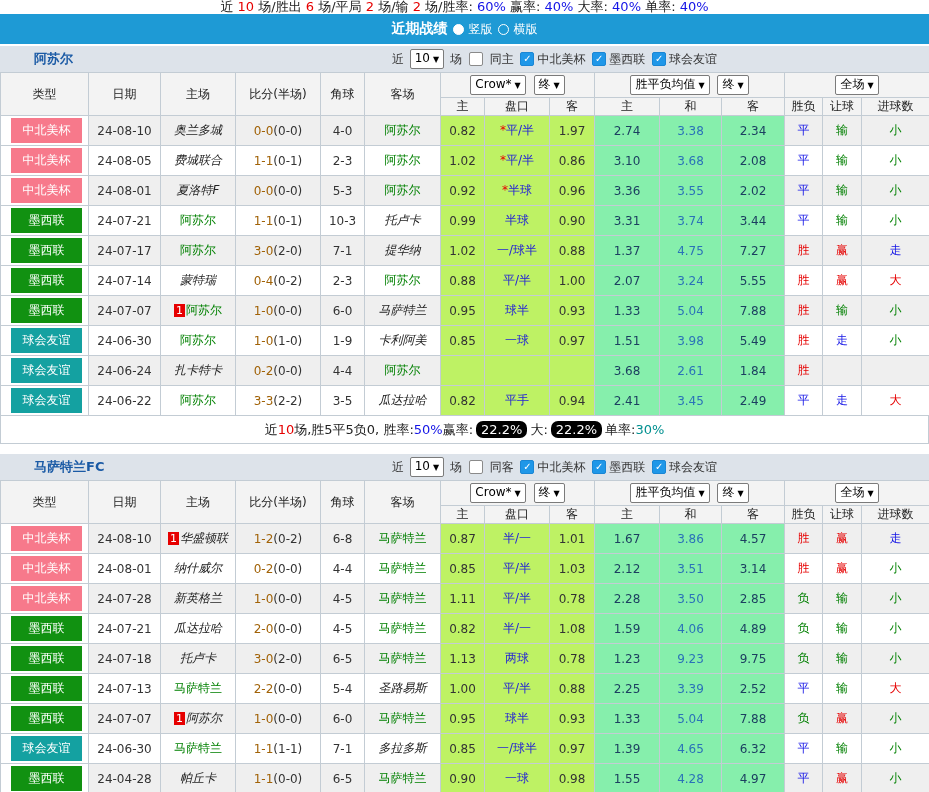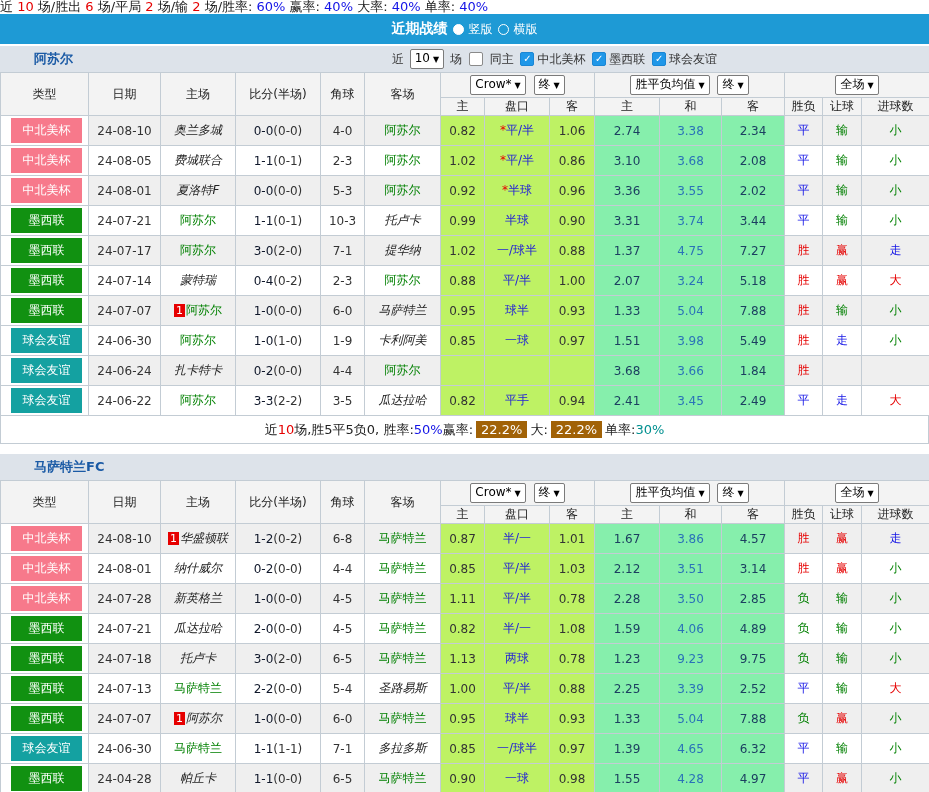--- a/index.html
+++ b/index.html
@@ -1,17 +1,17 @@
 <!DOCTYPE html>
 <html><head>
 <meta charset="utf-8">
 <style>
   html,body{margin:0;padding:0;background:#fff;}
   body{width:929px;font-family:"DejaVu Sans","Liberation Sans",sans-serif;font-size:12px;color:#333;}
-  .top-line{height:13px;overflow:hidden;background:#fff;}
+  .top-line{height:13px;overflow:hidden;text-align:center;background:#fff;}
   .top-line .inner{display:inline-block;margin-top:-7px;font-size:13px;line-height:18px;white-space:nowrap;}
   .title-bar{background:#1e9ad5;height:30px;display:flex;align-items:center;justify-content:center;color:#fff;gap:5px;margin-top:1px;}
   .title-bar .title{font-weight:bold;font-size:14px;}
   .radio{width:11px;height:11px;border:1px solid #fff;border-radius:50%;display:inline-block;box-sizing:border-box;}
   .radio.on{background:#fff;}
   .team-bar{background:#dde3ea;height:26px;display:flex;align-items:center;border-top:2px solid #fff;position:relative;}
   .team-name{color:#1a5aa5;font-weight:bold;margin-left:34px;font-size:13px;z-index:2;}
   .filters{position:absolute;left:180px;right:0;text-align:center;white-space:nowrap;}
   .filters > span{vertical-align:middle;}
   .selbox{display:inline-block;background:#fff;border:1px solid #7b7b7b;border-radius:2px;padding:1px 4px;color:#000;line-height:15px;margin:0 2px;white-space:nowrap;}
@@ -26,30 +26,30 @@
   tr.h2 th{height:16px;font-size:12px;}
   tbody td{height:27px;font-size:12px;background:#fff;}
   tr.odd td{background:#efefef;}
   td.crow, tr.odd td.crow{background:#bef264;}
   td.avg,  tr.odd td.avg{background:#86efac;}
   td.league, tr.odd td.league{background:#fff;}
   .badge{color:#fff;margin:2px 6px 2px 10px;padding:4px 0;font-size:12px;}
   .flag1{display:inline-block;background:#e60000;color:#fff;font-size:11px;line-height:13px;padding:0 2px;margin-right:1px;}
   .nm-green{color:#008000;}
   .nm-black{color:#222;font-style:italic;}
-  .score-main{color:#0f172a;}
+  .score-main{color:#a16207;}
   .score-half{color:#333;}
   .hcp{color:#2323d6;}
   .hcp-star{color:#e60000;}
   .odds{color:#333;}
   .avg-side{color:#1c3f60;}
   .avg-draw{color:#2a72b8;}
   .c-r{color:#e60000;} .c-g{color:#008000;} .c-b{color:#1414e6;}
   .seg-r{color:#e60000;} .seg-g{color:#009090;} .seg-b{color:#1414e6;} .seg-k{color:#222;}
-  .seg-gb{background:#a16207;color:#fff;padding:1px 5px;margin:0 3px;}
+  .seg-gb{background:#000000;color:#fff;padding:1px 5px;margin:0 3px;border-radius:7px;}
   .summary{border:1px solid #c3ccd4;border-top:none;height:27px;display:flex;align-items:center;justify-content:center;font-size:13px;background:#fff;}
   .gap{height:8px;background:#fff;}
 </style>
 </head>
 <body>
 
 <div class="top-line">
   <div class="inner"><span class="seg-k">近 </span><span class="seg-r">10</span><span class="seg-k"> 场/胜出 </span><span class="seg-r">6</span><span class="seg-k"> 场/平局 </span><span class="seg-r">2</span><span class="seg-k"> 场/输 </span><span class="seg-r">2</span><span class="seg-k"> 场/胜率: </span><span class="seg-b">60%</span><span class="seg-k"> 赢率: </span><span class="seg-b">40%</span><span class="seg-k"> 大率: </span><span class="seg-b">40%</span><span class="seg-k"> 单率: </span><span class="seg-b">40%</span></div>
 </div>
 
@@ -130,21 +130,21 @@
         <td class="league">
           <div class="badge" style="background: rgb(247, 121, 139);">中北美杯</div>
         </td>
         <td>24-08-10</td>
         <td><span class="nm-black">奥兰多城</span></td>
         <td><span class="score-main">0-0</span><span class="score-half">(0-0)</span></td>
         <td>4-0</td>
         <td><span class="nm-green">阿苏尔</span></td>
         <td class="crow"><span class="odds">0.82</span></td>
         <td class="crow"><span class="hcp-star">*</span><span class="hcp">平/半</span></td>
-        <td class="crow"><span class="odds">1.06</span></td>
+        <td class="crow"><span class="odds">1.97</span></td>
         <td class="avg"><span class="avg-side">2.74</span></td>
         <td class="avg"><span class="avg-draw">3.38</span></td>
         <td class="avg"><span class="avg-side">2.34</span></td>
         <td><span class="c-b">平</span></td>
         <td><span class="c-g">输</span></td>
         <td><span class="c-g">小</span></td>
       </tr>
       <tr>
         <td class="league">
           <div class="badge" style="background: rgb(247, 121, 139);">中北美杯</div>
@@ -228,21 +228,21 @@
         <td>24-07-14</td>
         <td><span class="nm-black">蒙特瑞</span></td>
         <td><span class="score-main">0-4</span><span class="score-half">(0-2)</span></td>
         <td>2-3</td>
         <td><span class="nm-green">阿苏尔</span></td>
         <td class="crow"><span class="odds">0.88</span></td>
         <td class="crow"><span class="hcp">平/半</span></td>
         <td class="crow"><span class="odds">1.00</span></td>
         <td class="avg"><span class="avg-side">2.07</span></td>
         <td class="avg"><span class="avg-draw">3.24</span></td>
-        <td class="avg"><span class="avg-side">5.18</span></td>
+        <td class="avg"><span class="avg-side">5.55</span></td>
         <td><span class="c-r">胜</span></td>
         <td><span class="c-r">赢</span></td>
         <td><span class="c-r">大</span></td>
       </tr>
       <tr class="odd">
         <td class="league">
           <div class="badge" style="background: rgb(17, 145, 17);">墨西联</div>
         </td>
         <td>24-07-07</td>
         <td><span class="flag1">1</span><span class="nm-green">阿苏尔</span></td>
@@ -284,21 +284,21 @@
         </td>
         <td>24-06-24</td>
         <td><span class="nm-black">扎卡特卡</span></td>
         <td><span class="score-main">0-2</span><span class="score-half">(0-0)</span></td>
         <td>4-4</td>
         <td><span class="nm-green">阿苏尔</span></td>
         <td class="crow"><span class="odds"></span></td>
         <td class="crow"></td>
         <td class="crow"><span class="odds"></span></td>
         <td class="avg"><span class="avg-side">3.68</span></td>
-        <td class="avg"><span class="avg-draw">3.66</span></td>
+        <td class="avg"><span class="avg-draw">2.61</span></td>
         <td class="avg"><span class="avg-side">1.84</span></td>
         <td><span class="c-r">胜</span></td>
         <td></td>
         <td></td>
       </tr>
       <tr>
         <td class="league">
           <div class="badge" style="background: rgb(20, 161, 161);">球会友谊</div>
         </td>
         <td>24-06-22</td>
@@ -328,20 +328,30 @@
     <span class="seg-k"> 大: </span>
     <span class="seg-gb">22.2%</span>
     <span class="seg-k"> 单率:</span>
     <span class="seg-g">30%</span>
   </div>
 
 <div class="gap"></div>
 
 <div class="team-bar">
   <span class="team-name">马萨特兰FC</span>
+  <div class="filters">
+    <span>近</span>
+    <span class="selbox"><span>10</span><b class="arr">▼</b></span>
+    <span>场</span>
+    <span class="cb"></span>
+    <span>同客</span>
+    <span class="cb checked"></span><span>中北美杯</span>
+    <span class="cb checked"></span><span>墨西联</span>
+    <span class="cb checked"></span><span>球会友谊</span>
+  </div>
 </div>
 
 <table>
   <colgroup>
     <col style="width:88px">
       <col style="width:72px">
       <col style="width:75px">
       <col style="width:85px">
     <col style="width:44px">
       <col style="width:76px">

